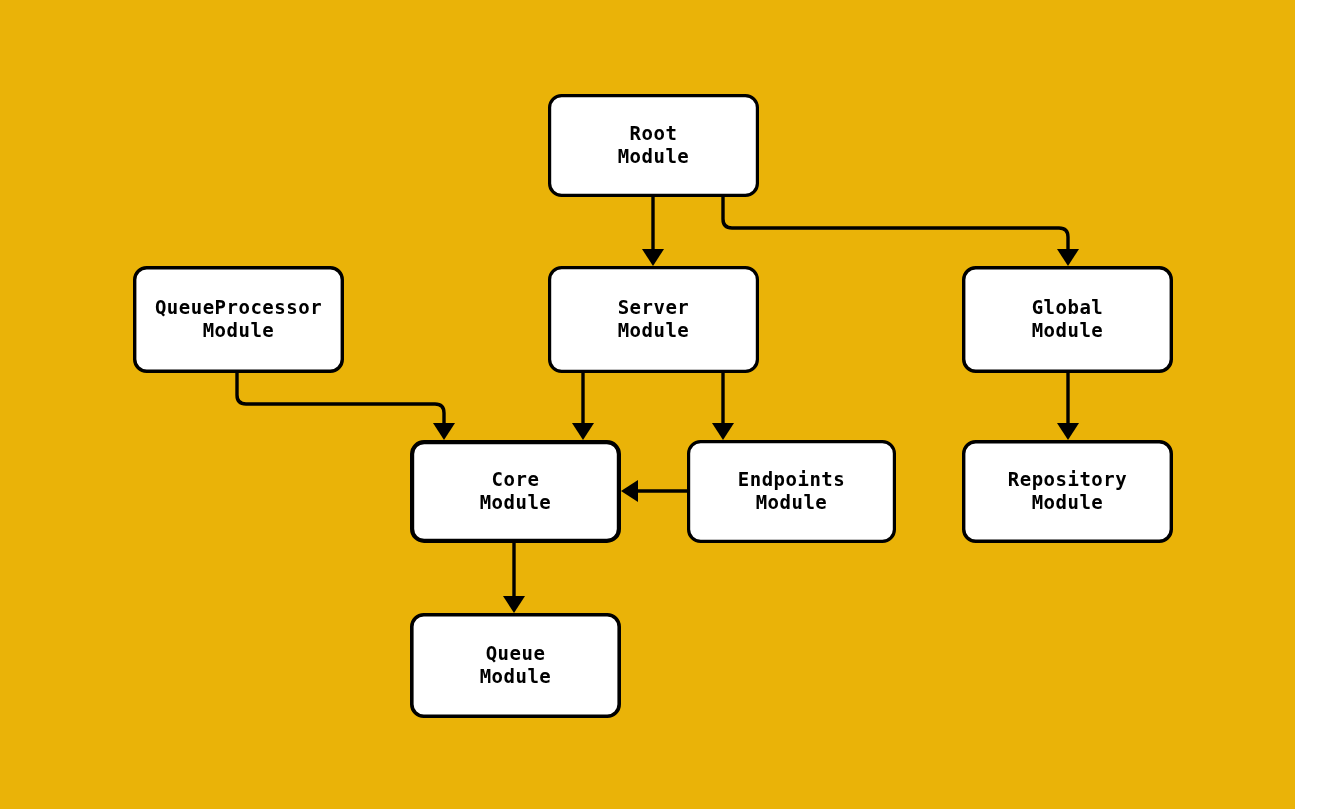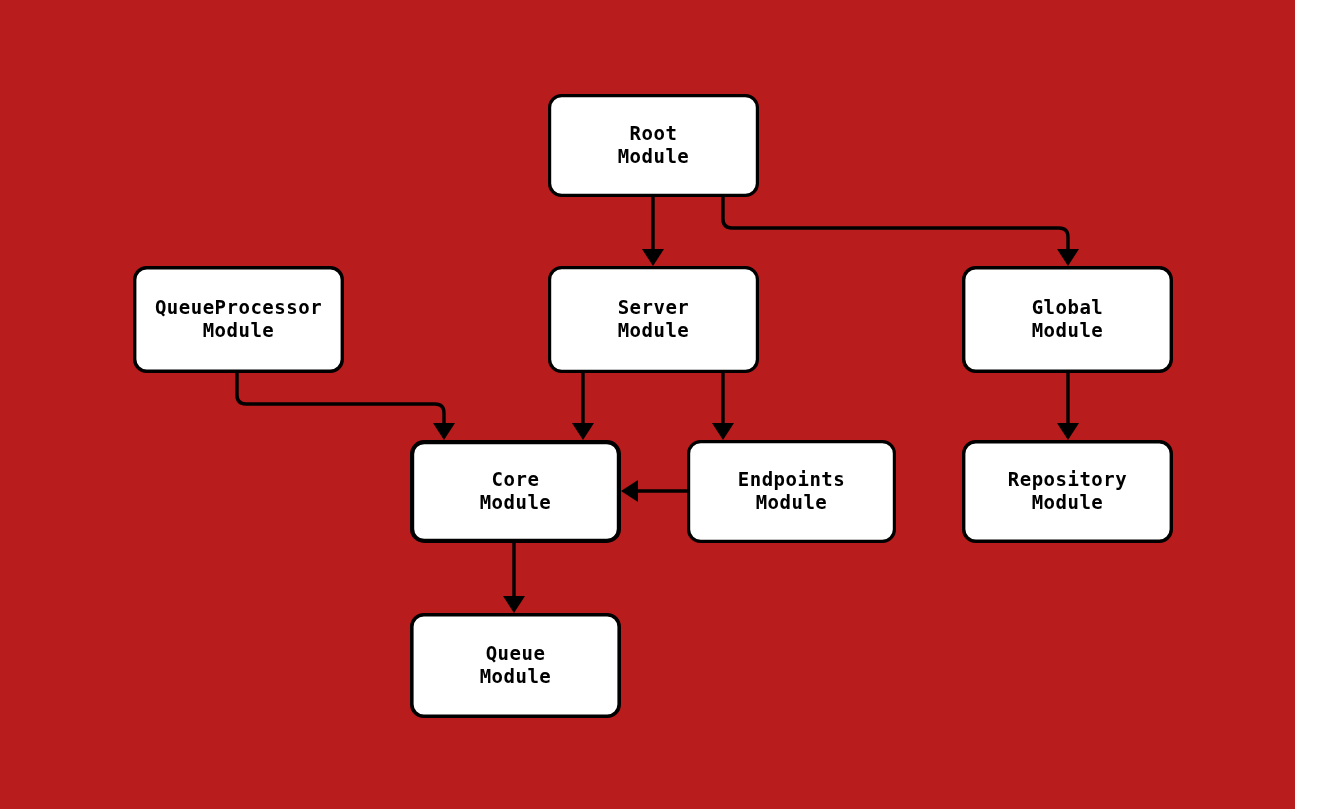--- a/index.html
+++ b/index.html
@@ -10,21 +10,21 @@
   body {
     width: 1337px;
     height: 809px;
     overflow: hidden;
     font-family: "DejaVu Sans Mono", "Liberation Mono", monospace;
   }
   #diagram-canvas {
     position: relative;
     width: 1295px;
     height: 809px;
-    background: #b91c1c;
+    background: #eab308;
   }
   svg.diagram-svg {
     position: absolute;
     left: 0;
     top: 0;
     width: 1337px;
     height: 809px;
   }
   .node-rect {
     fill: #ffffff;

